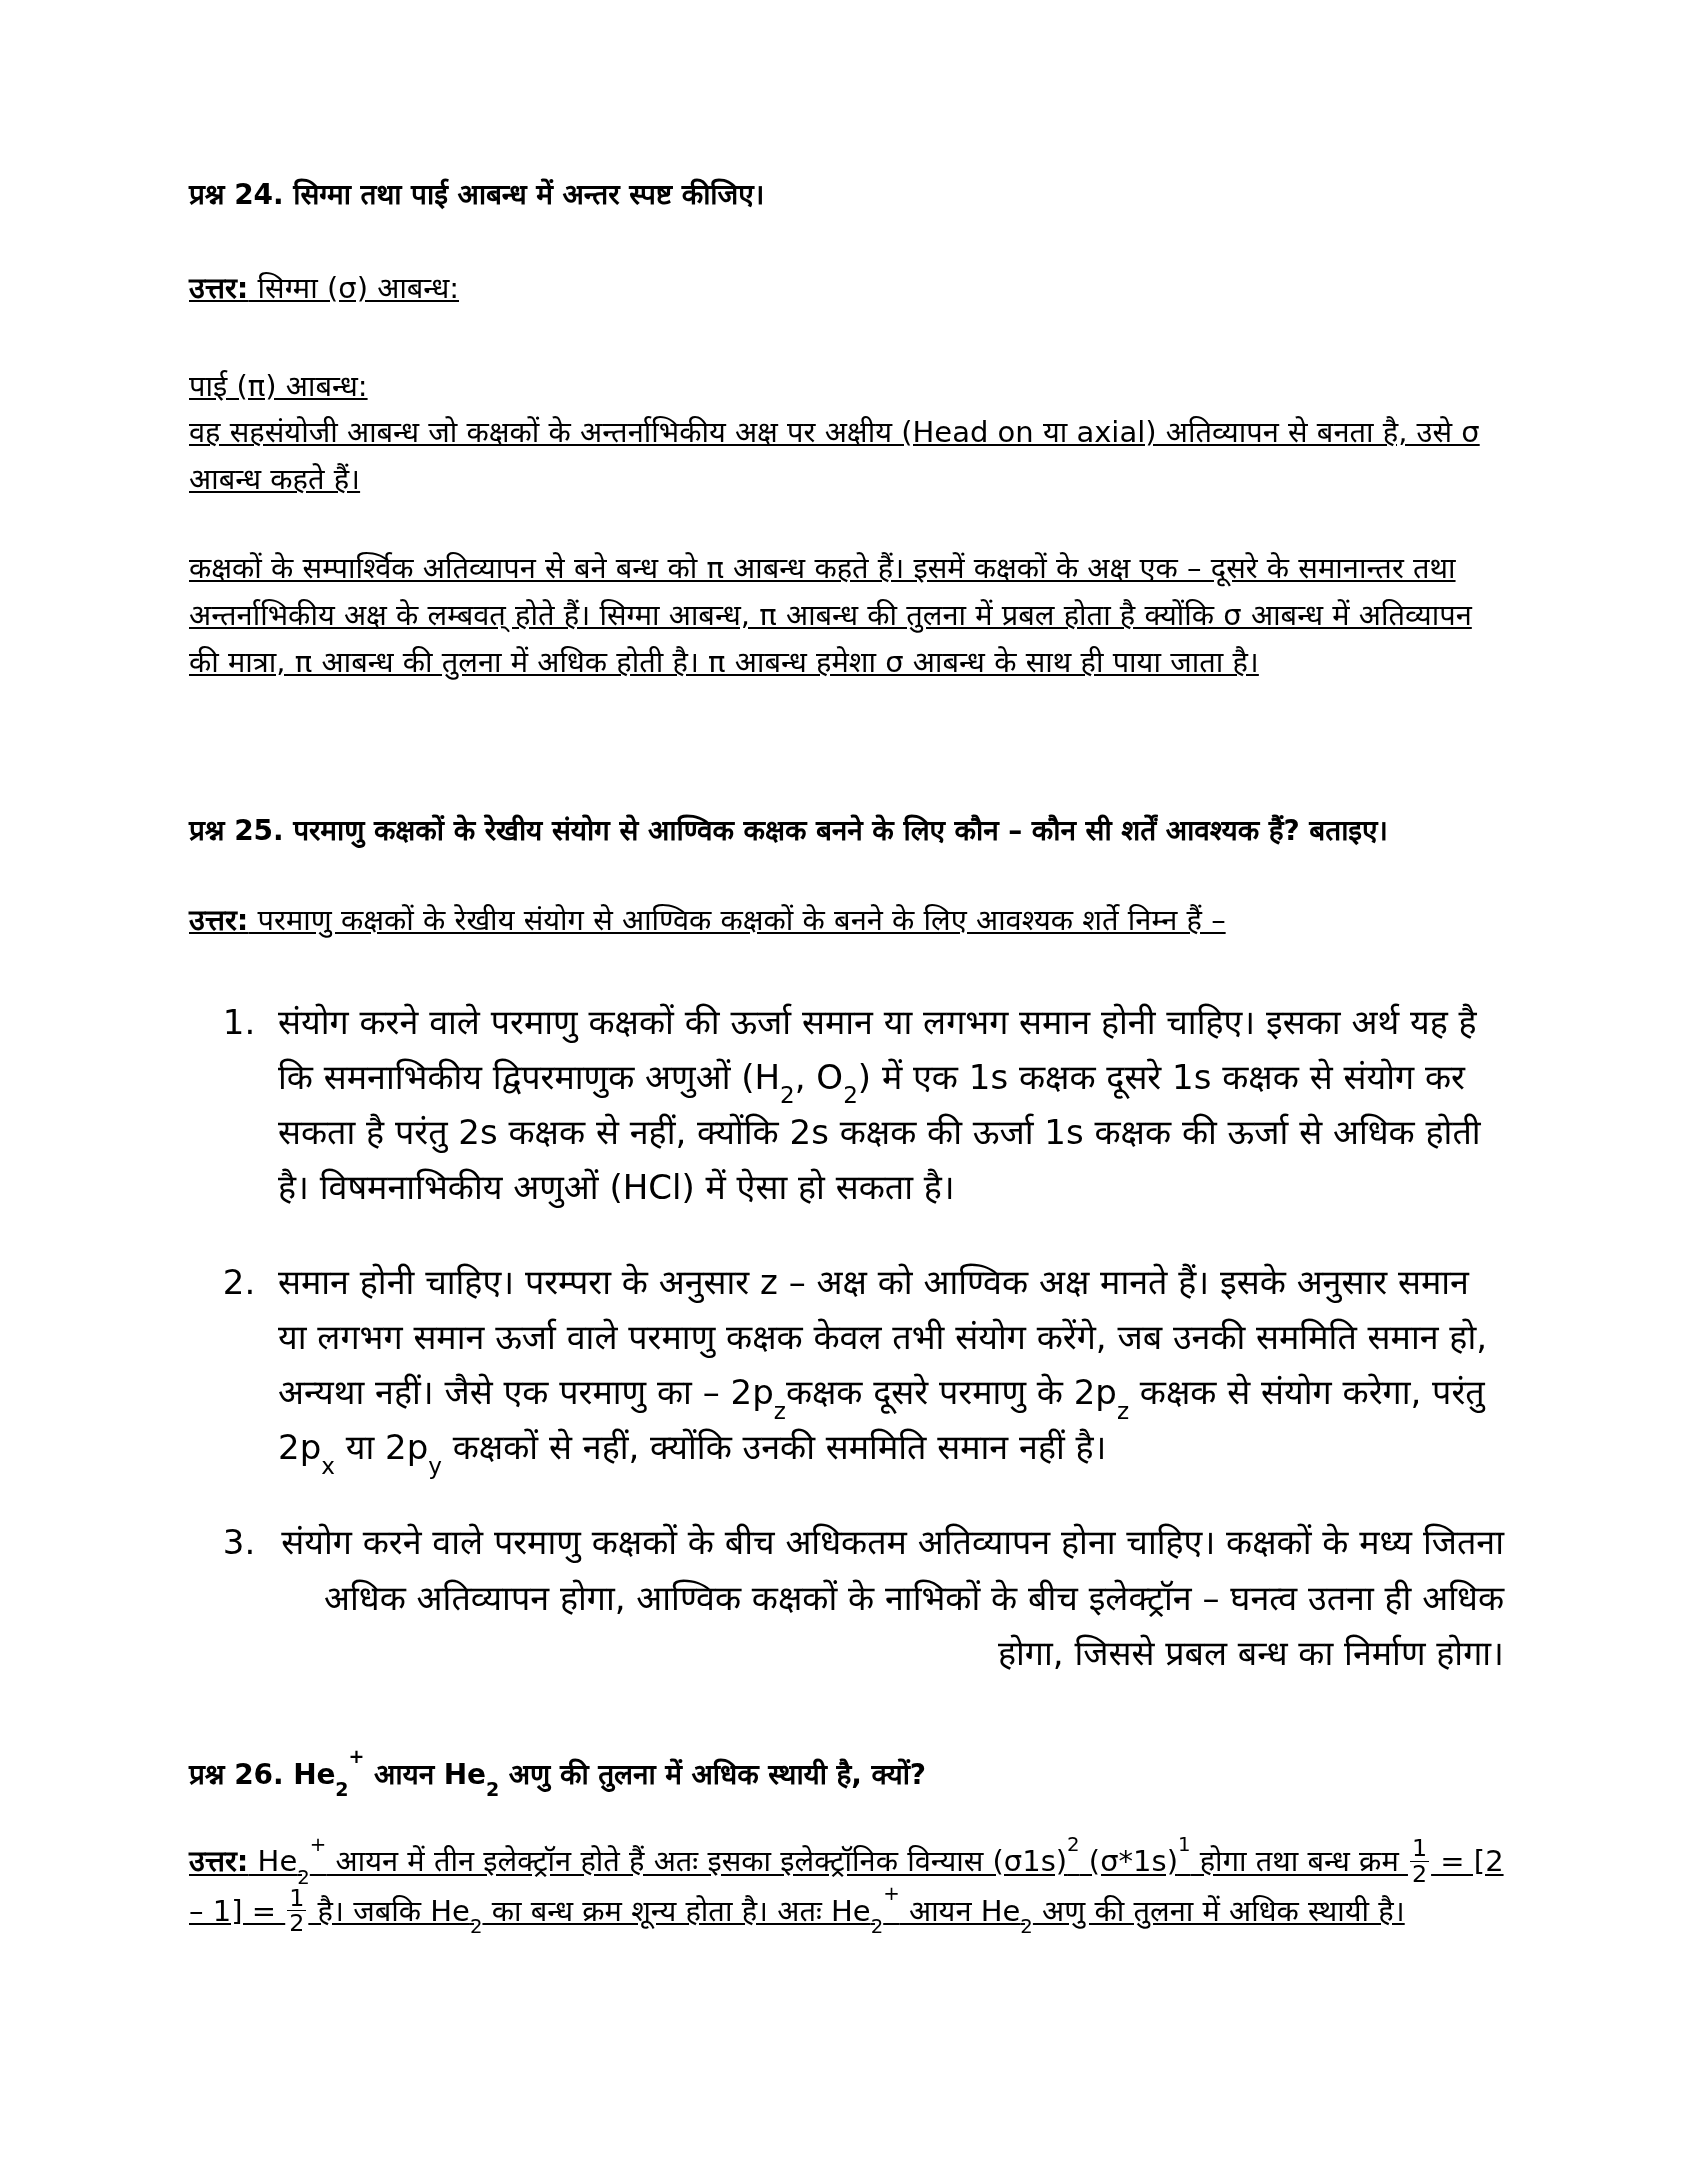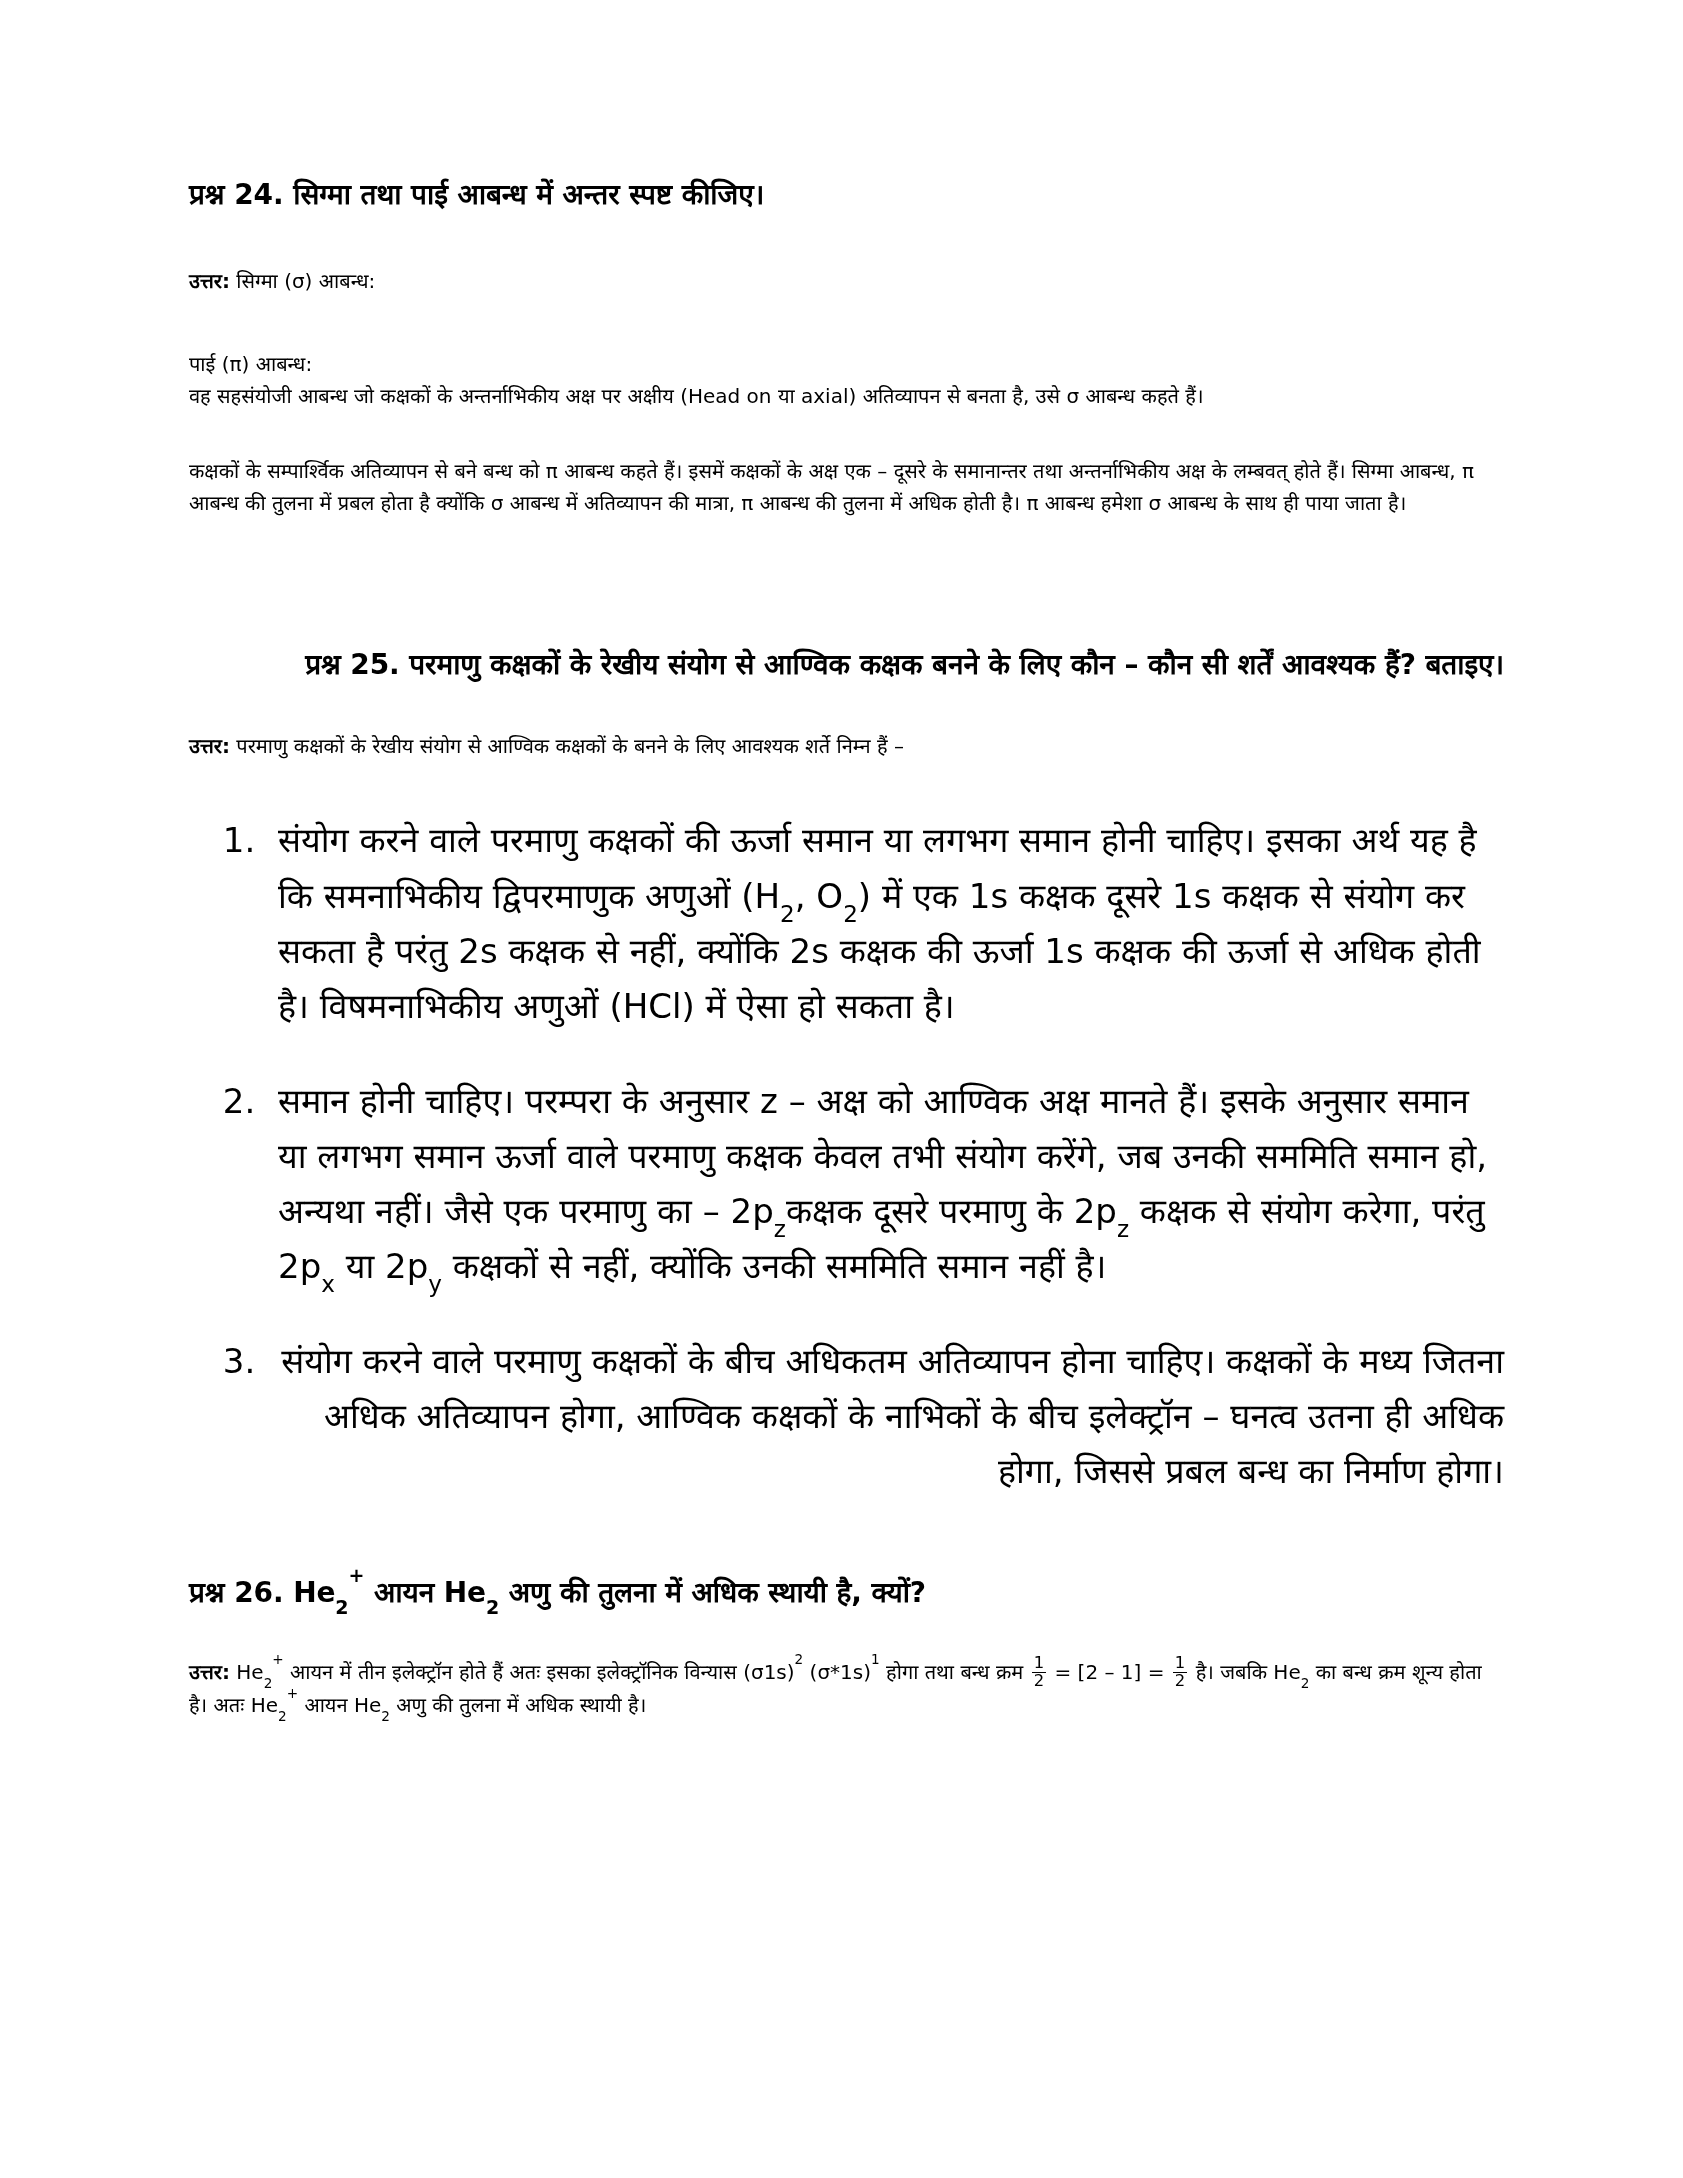--- a/index.html
+++ b/index.html
@@ -29,29 +29,30 @@
   
   .q-heading {
     font-family: "DejaVu Sans", "Liberation Sans", sans-serif;
     font-weight: bold;
     font-size: 28px;
     line-height: 1.52;
     letter-spacing: -0.1px;
     margin: 0;
   }
   .q-heading.q24 { margin-bottom: 48px; }
-  .q-heading.q25 { margin-bottom: 44px; text-align: right; }
+  .q-heading.q25 { margin-bottom: 44px; }
   .q-heading.q26 { margin-bottom: 40px; }
 
   
   .ans, .para {
     font-family: "DejaVu Sans", "Liberation Sans", sans-serif;
-    font-size: 20px;
+    font-size: 29px;
     line-height: 1.62;
     margin: 0;
+    text-decoration: underline;
   }
   .ans-label {
     font-weight: bold;
   }
   .gap-sm { height: 42px; }
   .gap-md { height: 51px; }
   .gap-xl { height: 73px; }
 
   
   ol.conditions {

